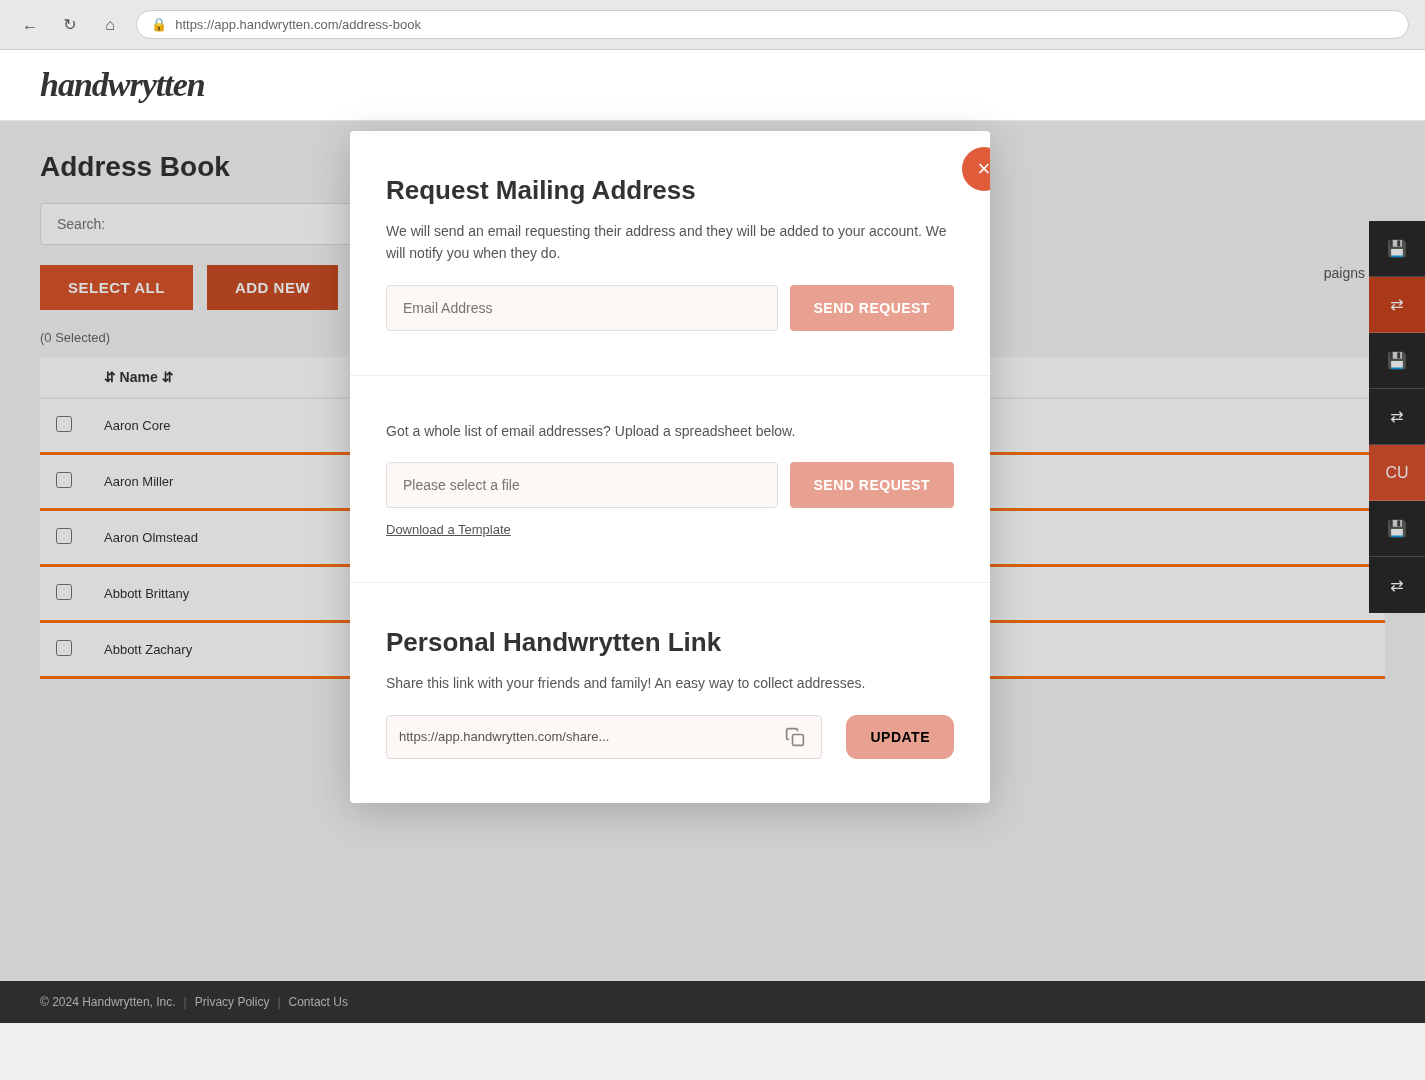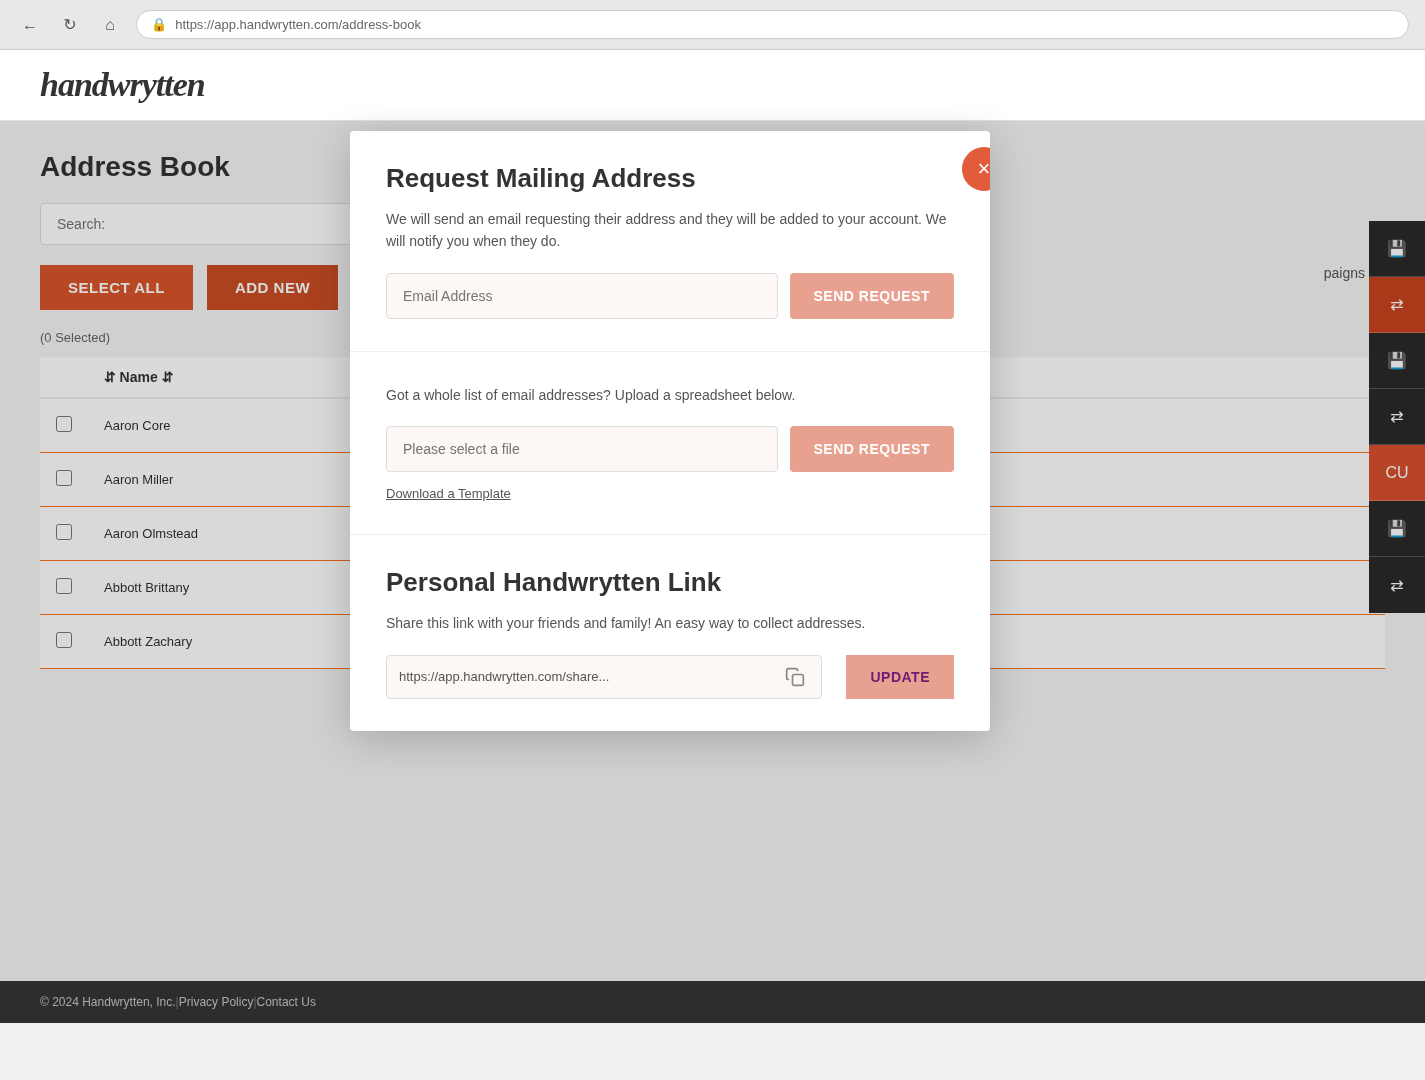--- a/index.html
+++ b/index.html
@@ -118,21 +118,21 @@
     .address-table th {
       text-align: left;
       padding: 12px 16px;
       border-bottom: 2px solid #eee;
       font-size: 14px;
       color: #333;
       font-weight: 600;
     }
     .address-table td {
       padding: 12px 16px;
-      border-bottom: 1px solid #f97316;
+      border-bottom: 3px solid #f97316;
       font-size: 13px;
       color: #333;
     }
 
     .row-checkbox {
       width: 16px; height: 16px;
       cursor: pointer;
     }
 
     .address-sub {
@@ -174,21 +174,21 @@
       cursor: pointer;
       color: #fff;
       font-size: 20px;
       display: flex;
       align-items: center;
       justify-content: center;
       z-index: 30;
     }
 
     .modal-section {
-      padding: 32px 36px;
+      padding: 44px 36px;
       border-bottom: 1px solid #eee;
     }
     .modal-section:last-child { border-bottom: none; }
 
     .modal-section-title {
       font-size: 26px;
       font-weight: 600;
       color: #333;
       margin-bottom: 14px;
     }
@@ -224,28 +224,28 @@
       font-size: 14px;
       font-weight: 700;
       letter-spacing: 0.5px;
       cursor: pointer;
       border-radius: 4px;
       white-space: nowrap;
     }
 
     .btn-update {
       background: #e8a090;
-      color: #701a75;
+      color: #000000;
       border: none;
       padding: 14px 24px;
       font-size: 14px;
       font-weight: 700;
       letter-spacing: 0.5px;
       cursor: pointer;
-      border-radius: 0;
+      border-radius: 11px;
       white-space: nowrap;
     }
 
     .download-link {
       display: inline-block;
       margin-top: 14px;
       font-size: 13px;
       color: #555;
       text-decoration: underline;
       cursor: pointer;
@@ -283,21 +283,21 @@
       align-items: center;
     }
 
     
     .app-footer {
       background: #2d2d2d;
       color: #aaa;
       padding: 14px 40px;
       font-size: 12px;
       display: flex;
-      gap: 0;
+      gap: 8px;
       align-items: center;
     }
     .footer-link {
       color: #aaa;
       text-decoration: none;
       cursor: pointer;
     }
     .footer-sep { color: #666; }
   </style>
 </head>

